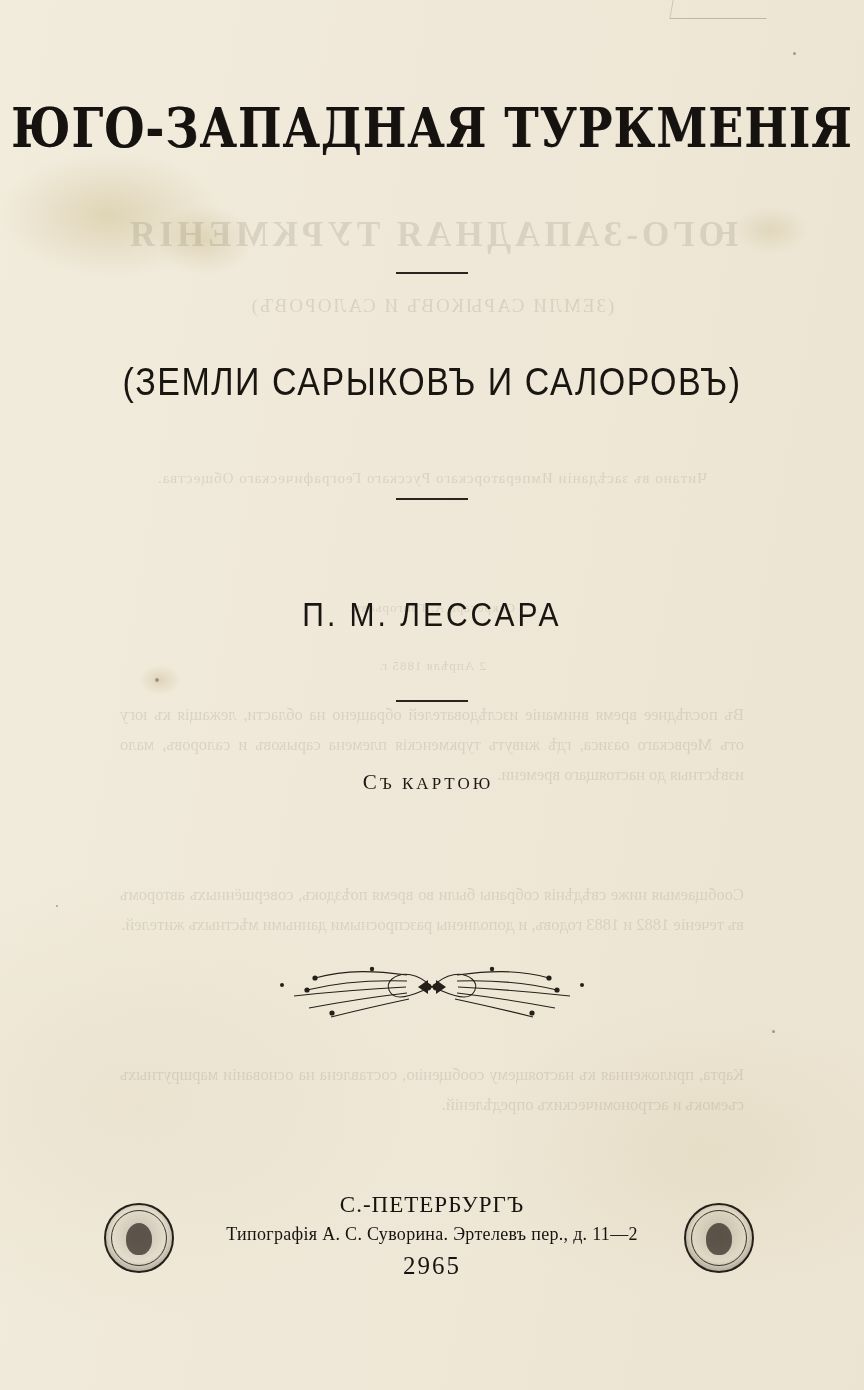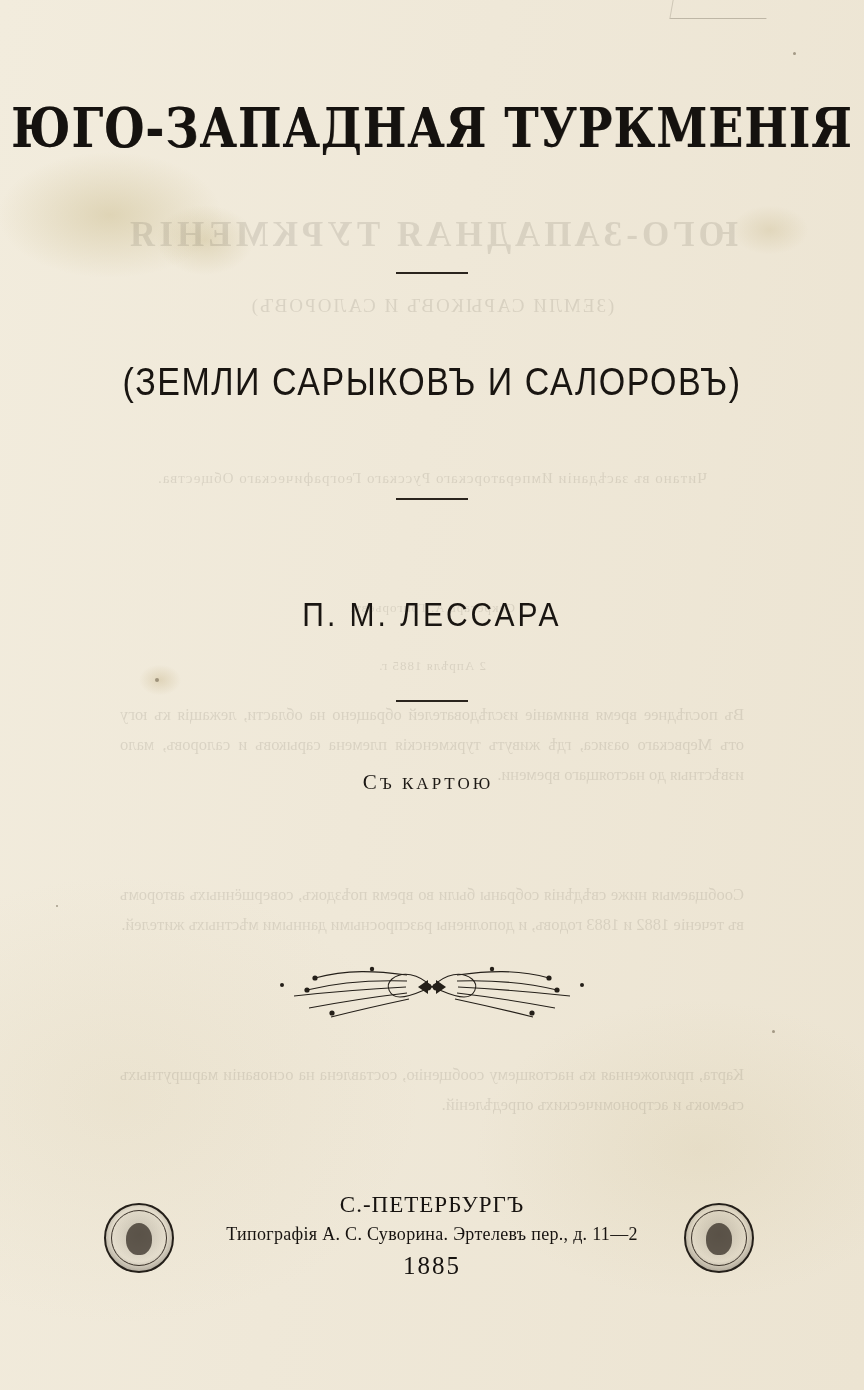--- a/index.html
+++ b/index.html
@@ -289,21 +289,21 @@
         <circle cx="360" cy="30" r="2"></circle>
       </g>
       <path d="M196 32 l10 -7 0 14 z" fill="#241f19"></path>
       <path d="M224 32 l-10 -7 0 14 z" fill="#241f19"></path>
     </svg>
   </div>
 
   <div class="imprint">
     <div class="city">С.-ПЕТЕРБУРГЪ</div>
     <div class="press">Типографія А. С. Суворина. Эртелевъ пер., д. 11—2</div>
-    <div class="year">1885</div>
+    <div class="year">2965</div>
   </div>
 
   <div class="seal seal-left">
     <div class="inner-ring"></div>
     <div class="bust"></div>
   </div>
 
   <div class="seal seal-right">
     <div class="inner-ring"></div>
     <div class="bust"></div>

